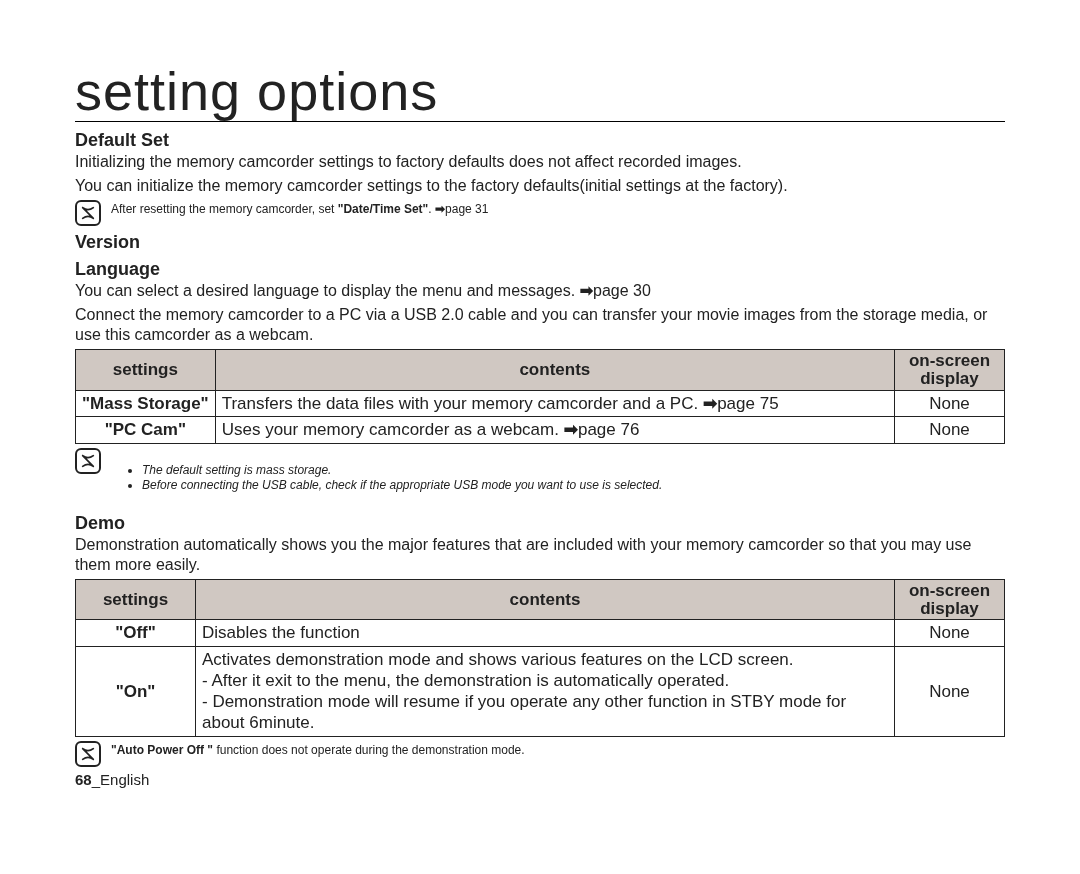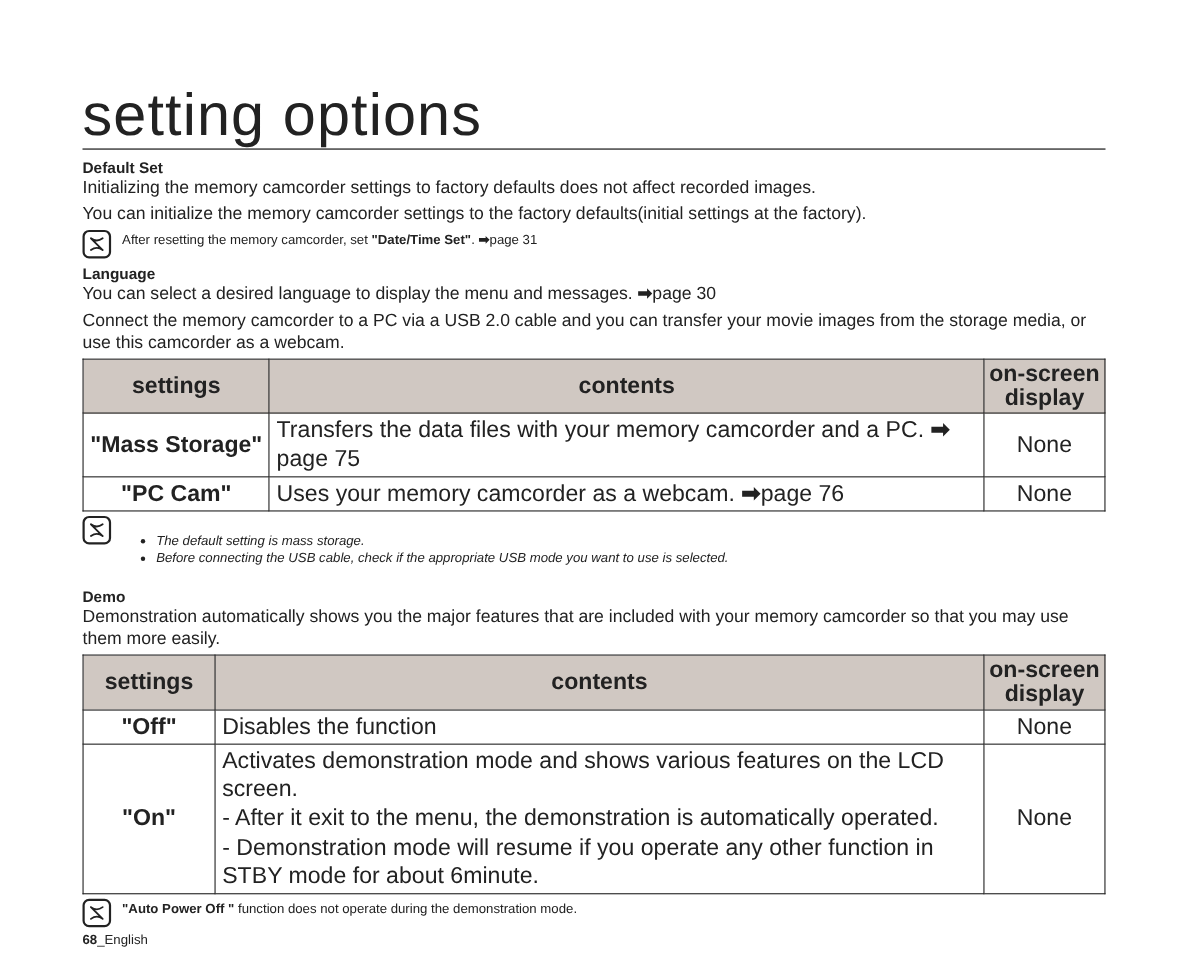--- a/index.html
+++ b/index.html
@@ -15,25 +15,25 @@
     box-sizing: border-box;
     padding: 60px 75px 20px 75px;
     position: relative;
   }
   .title {
     font-size: 54px;
     font-weight: 300;
     letter-spacing: 1px;
     border-bottom: 1.5px solid #000;
     line-height: 1.1;
-    margin: 16px 0 8px 0;
+    margin: 2px 0 8px 0;
     font-family: "Helvetica Neue", Arial, sans-serif;
   }
   .section-heading {
-    font-size: 14px;
+    font-size: 18px;
     margin: 6px 0 1px 0;
   }
   .body-text {
     font-size: 16px;
     margin: 0 0 4px 0;
     line-height: 1.25;
   }
   .arrow {
     display: inline-block;
     font-weight: bold;
@@ -65,21 +65,21 @@
   }
   .note-text ul {
     margin: 13px;
     padding-left: 18px;
     font-style: italic;
   }
   table.settings {
     border-collapse: collapse;
     width: 100%;
     margin: 4px 0 0 0;
-    font-size: 21px;
+    font-size: 17px;
   }
   table.settings th {
     background: #d0c8c2;
     border: 1px solid #222;
     padding: 2px 4px;
     font-weight: bold;
     text-align: center;
     line-height: 1.05;
   }
   table.settings td {
@@ -90,21 +90,21 @@
   }
   table.settings td.setting-name {
     font-weight: bold;
     text-align: center;
     white-space: nowrap;
   }
   table.settings td.osd {
     text-align: center;
   }
   .page-footer {
-    font-size: 12px;
+    font-size: 15px;
     margin-top: 4px;
   }
   .pgnum { font-weight: bold; }
   .bold { font-weight: bold; }
   .col-settings { width: 120px; }
   .col-osd { width: 110px; }
 </style>
 </head>
 <body>
 
@@ -120,20 +120,21 @@
     <div class="note-icon">
       <svg viewBox="0 0 24 24">
           <path d="M4 4 L20 20 M4 4 Q12 10 20 4 M4 20 Q12 14 20 20" stroke="#222" stroke-width="2.5" fill="none" stroke-linecap="round"></path>
         </svg>
     </div>
     <div class="note-text">
       <span>After resetting the memory camcorder, set </span><span class="bold">"Date/Time Set"</span><span>. </span><span class="arrow">➡</span><span>page 31</span>
     </div>
   </div>
 
+  <div class="section-heading bold">Version</div>
 
   <div class="section-heading bold">Language</div>
   <p class="body-text">
     <span>You can select a desired language to display the menu and messages. </span><span class="arrow">➡</span><span>page 30</span>
   </p>
 
   <p class="body-text">Connect the memory camcorder to a PC via a USB 2.0 cable and you can transfer your movie images from the storage media, or use this camcorder as a webcam.</p>
 
   <table class="settings">
     <colgroup>

